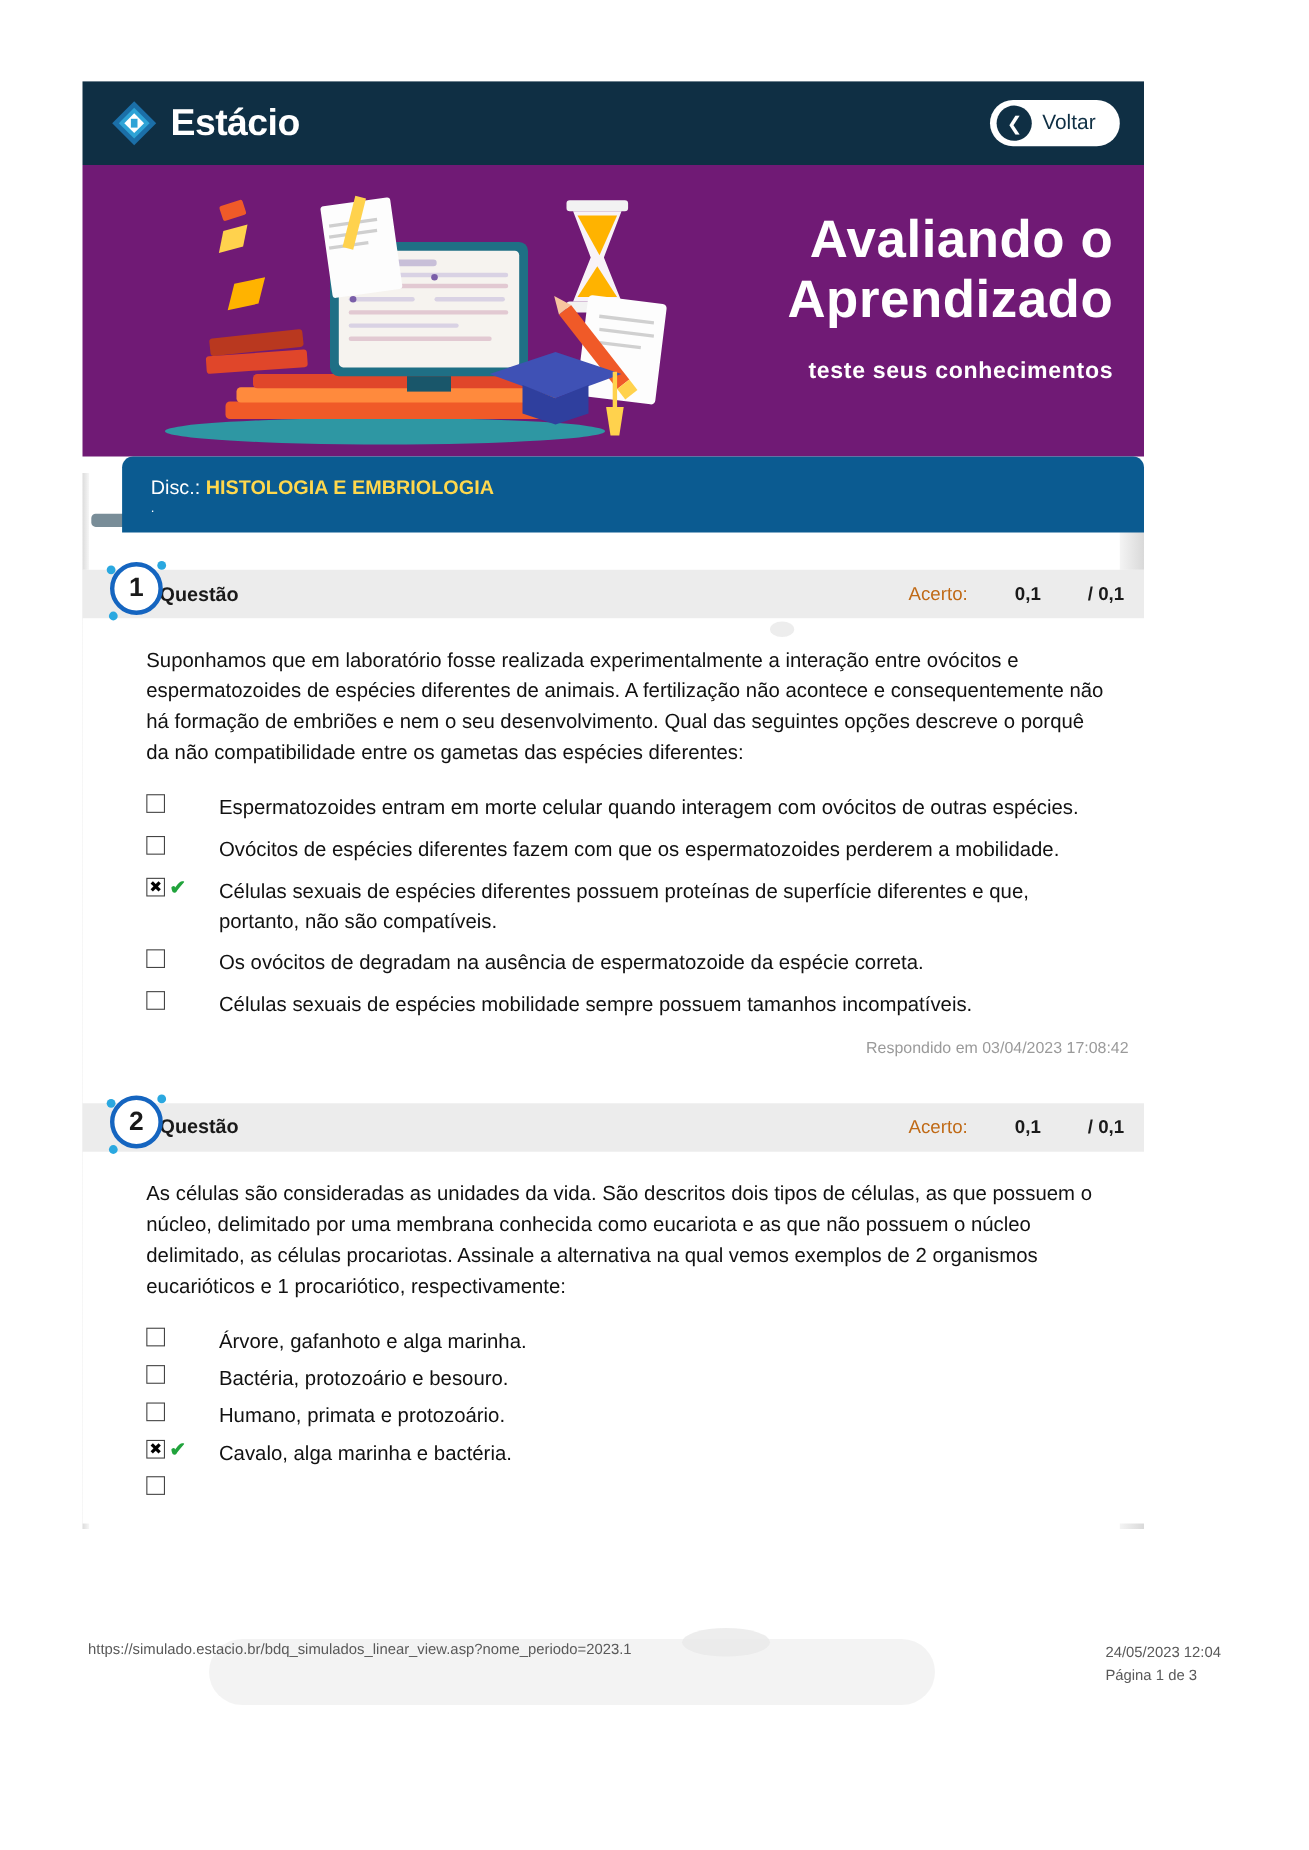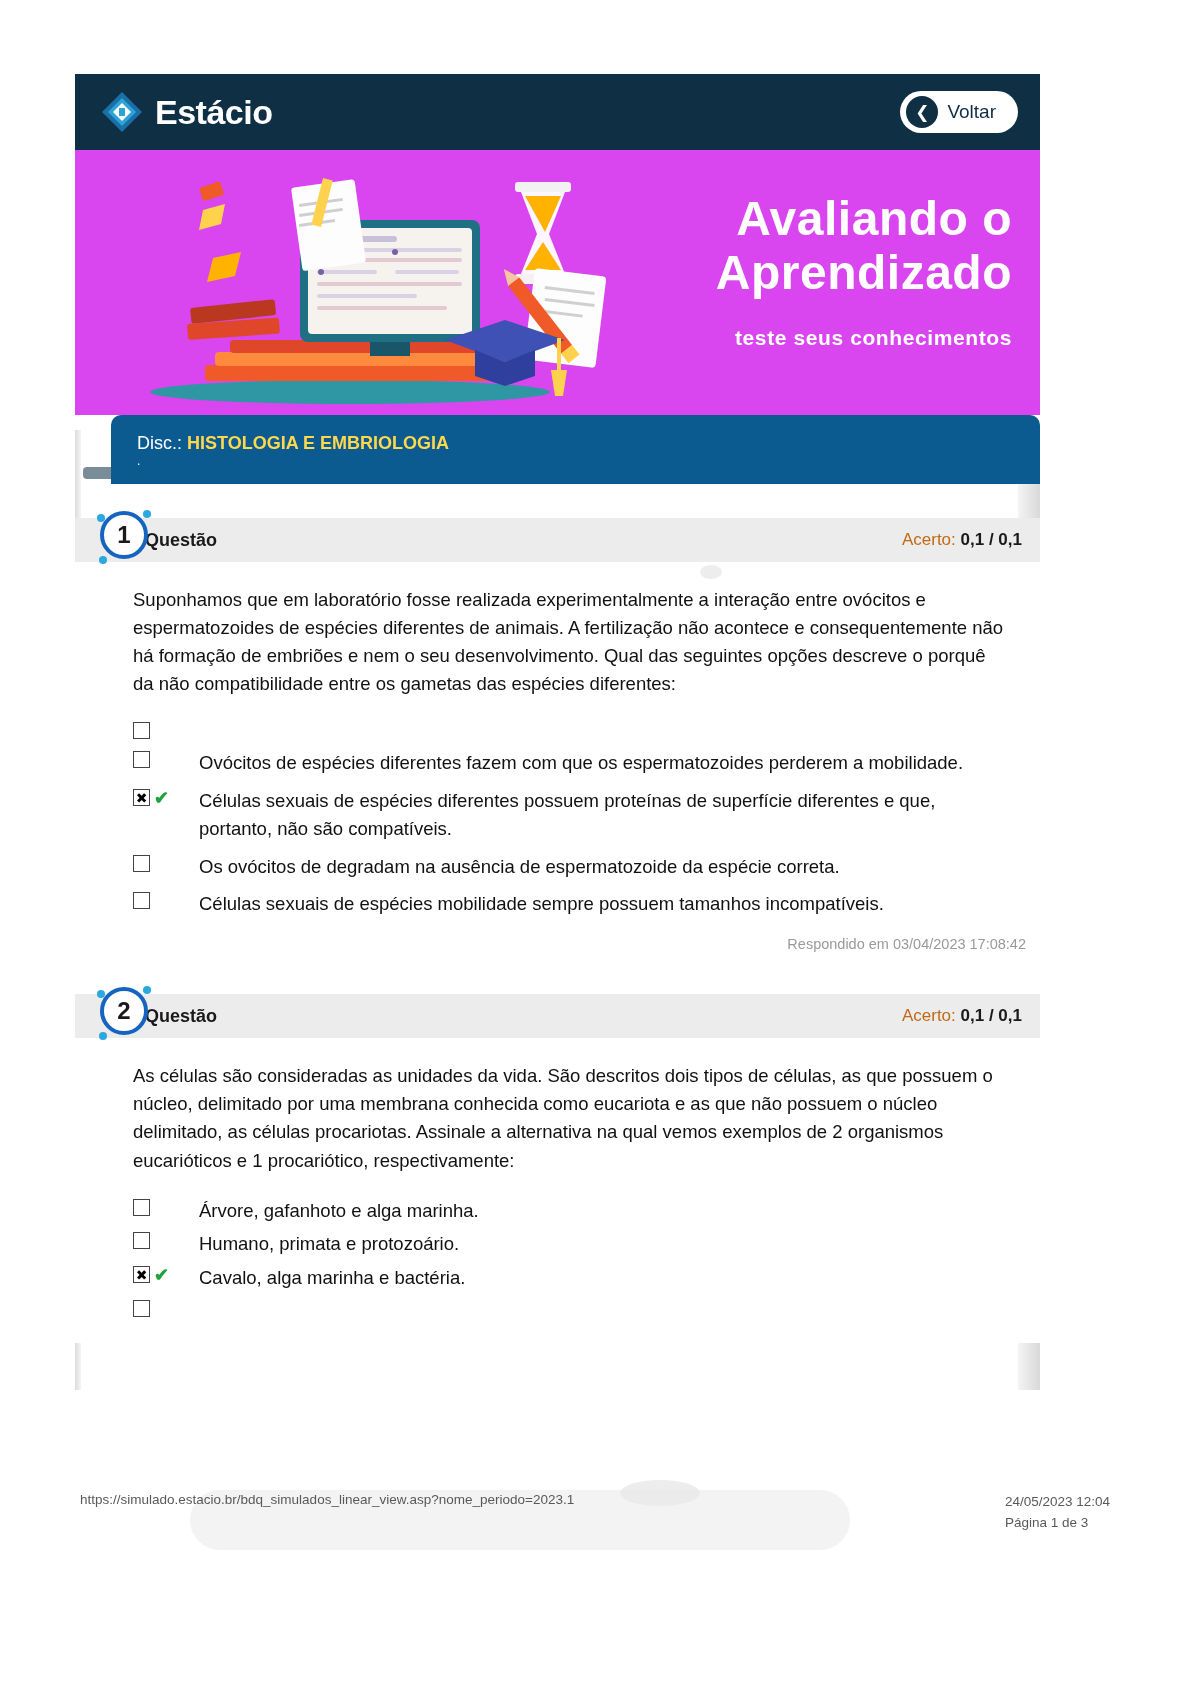--- a/index.html
+++ b/index.html
@@ -75,21 +75,21 @@
   }
   .back-label {
     color: #0f2f44;
     font-size: 19px;
     font-weight: normal;
   }
 
   
   .banner {
     position: relative;
-    background: #d946ef;
+    background: #701a75;
     height: 265px;
     overflow: hidden;
   }
   .banner-texts {
     position: absolute;
     right: 28px;
     top: 42px;
     text-align: right;
     width: 560px;
   }
@@ -178,21 +178,21 @@
   }
   .qhead-label {
     font-size: 18px;
     font-weight: bold;
     color: #1a1a1a;
   }
   .qhead-score {
     font-size: 17px;
     color: #c06a16;
   }
-  .qhead-score b { color: #1a1a1a; }
+  .qhead-score b { color: #1a1a1a; margin-left: 38px; }
   .qnum {
     position: absolute;
     left: 22px;
     top: -10px;
     width: 58px;
     height: 58px;
   }
   .qnum-circle {
     width: 48px; height: 48px;
     border-radius: 50%;
@@ -443,20 +443,21 @@
         </div>
       </div>
 
       <div class="qtext">Suponhamos que em laboratório fosse realizada experimentalmente a interação entre ovócitos e espermatozoides de espécies diferentes de animais. A fertilização não acontece e consequentemente não há formação de embriões e nem o seu desenvolvimento. Qual das seguintes opções descreve o porquê da não compatibilidade entre os gametas das espécies diferentes:</div>
 
       <div class="alts">
         <div class="alt">
           <span class="alt-mark">
             <span class="cbox"></span>
           </span>
+          <span class="alt-text">Espermatozoides entram em morte celular quando interagem com ovócitos de outras espécies.</span>
         </div>
         <div class="alt">
           <span class="alt-mark">
             <span class="cbox"></span>
           </span>
           <span class="alt-text">Ovócitos de espécies diferentes fazem com que os espermatozoides perderem a mobilidade.</span>
         </div>
         <div class="alt">
           <span class="alt-mark">
             <span class="cbox">✖</span>
@@ -496,20 +497,26 @@
       </div>
 
       <div class="qtext">As células são consideradas as unidades da vida. São descritos dois tipos de células, as que possuem o núcleo, delimitado por uma membrana conhecida como eucariota e as que não possuem o núcleo delimitado, as células procariotas. Assinale a alternativa na qual vemos exemplos de 2 organismos eucarióticos e 1 procariótico, respectivamente:</div>
 
       <div class="alts q2-alts">
         <div class="alt">
           <span class="alt-mark">
             <span class="cbox"></span>
           </span>
           <span class="alt-text">Árvore, gafanhoto e alga marinha.</span>
+        </div>
+        <div class="alt">
+          <span class="alt-mark">
+            <span class="cbox"></span>
+          </span>
+          <span class="alt-text">Bactéria, protozoário e besouro.</span>
         </div>
         <div class="alt">
           <span class="alt-mark">
             <span class="cbox"></span>
           </span>
           <span class="alt-text">Humano, primata e protozoário.</span>
         </div>
         <div class="alt">
           <span class="alt-mark">
             <span class="cbox">✖</span>

